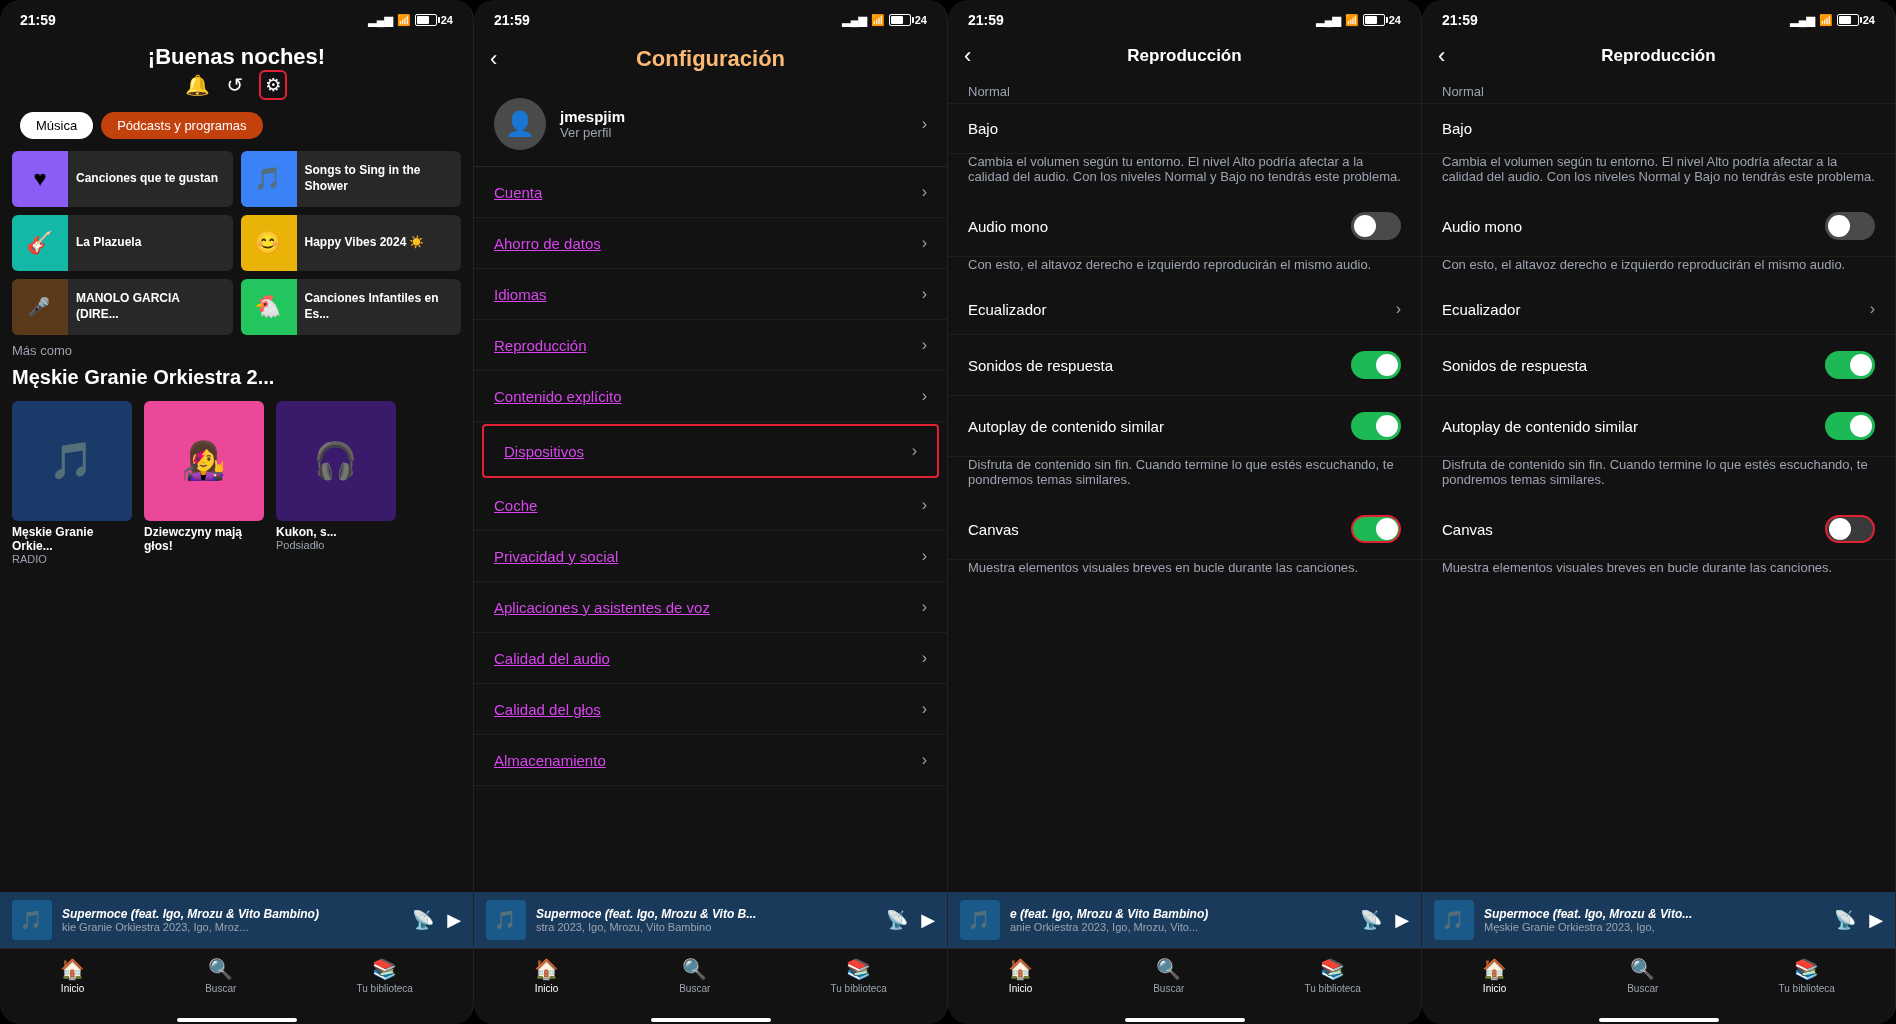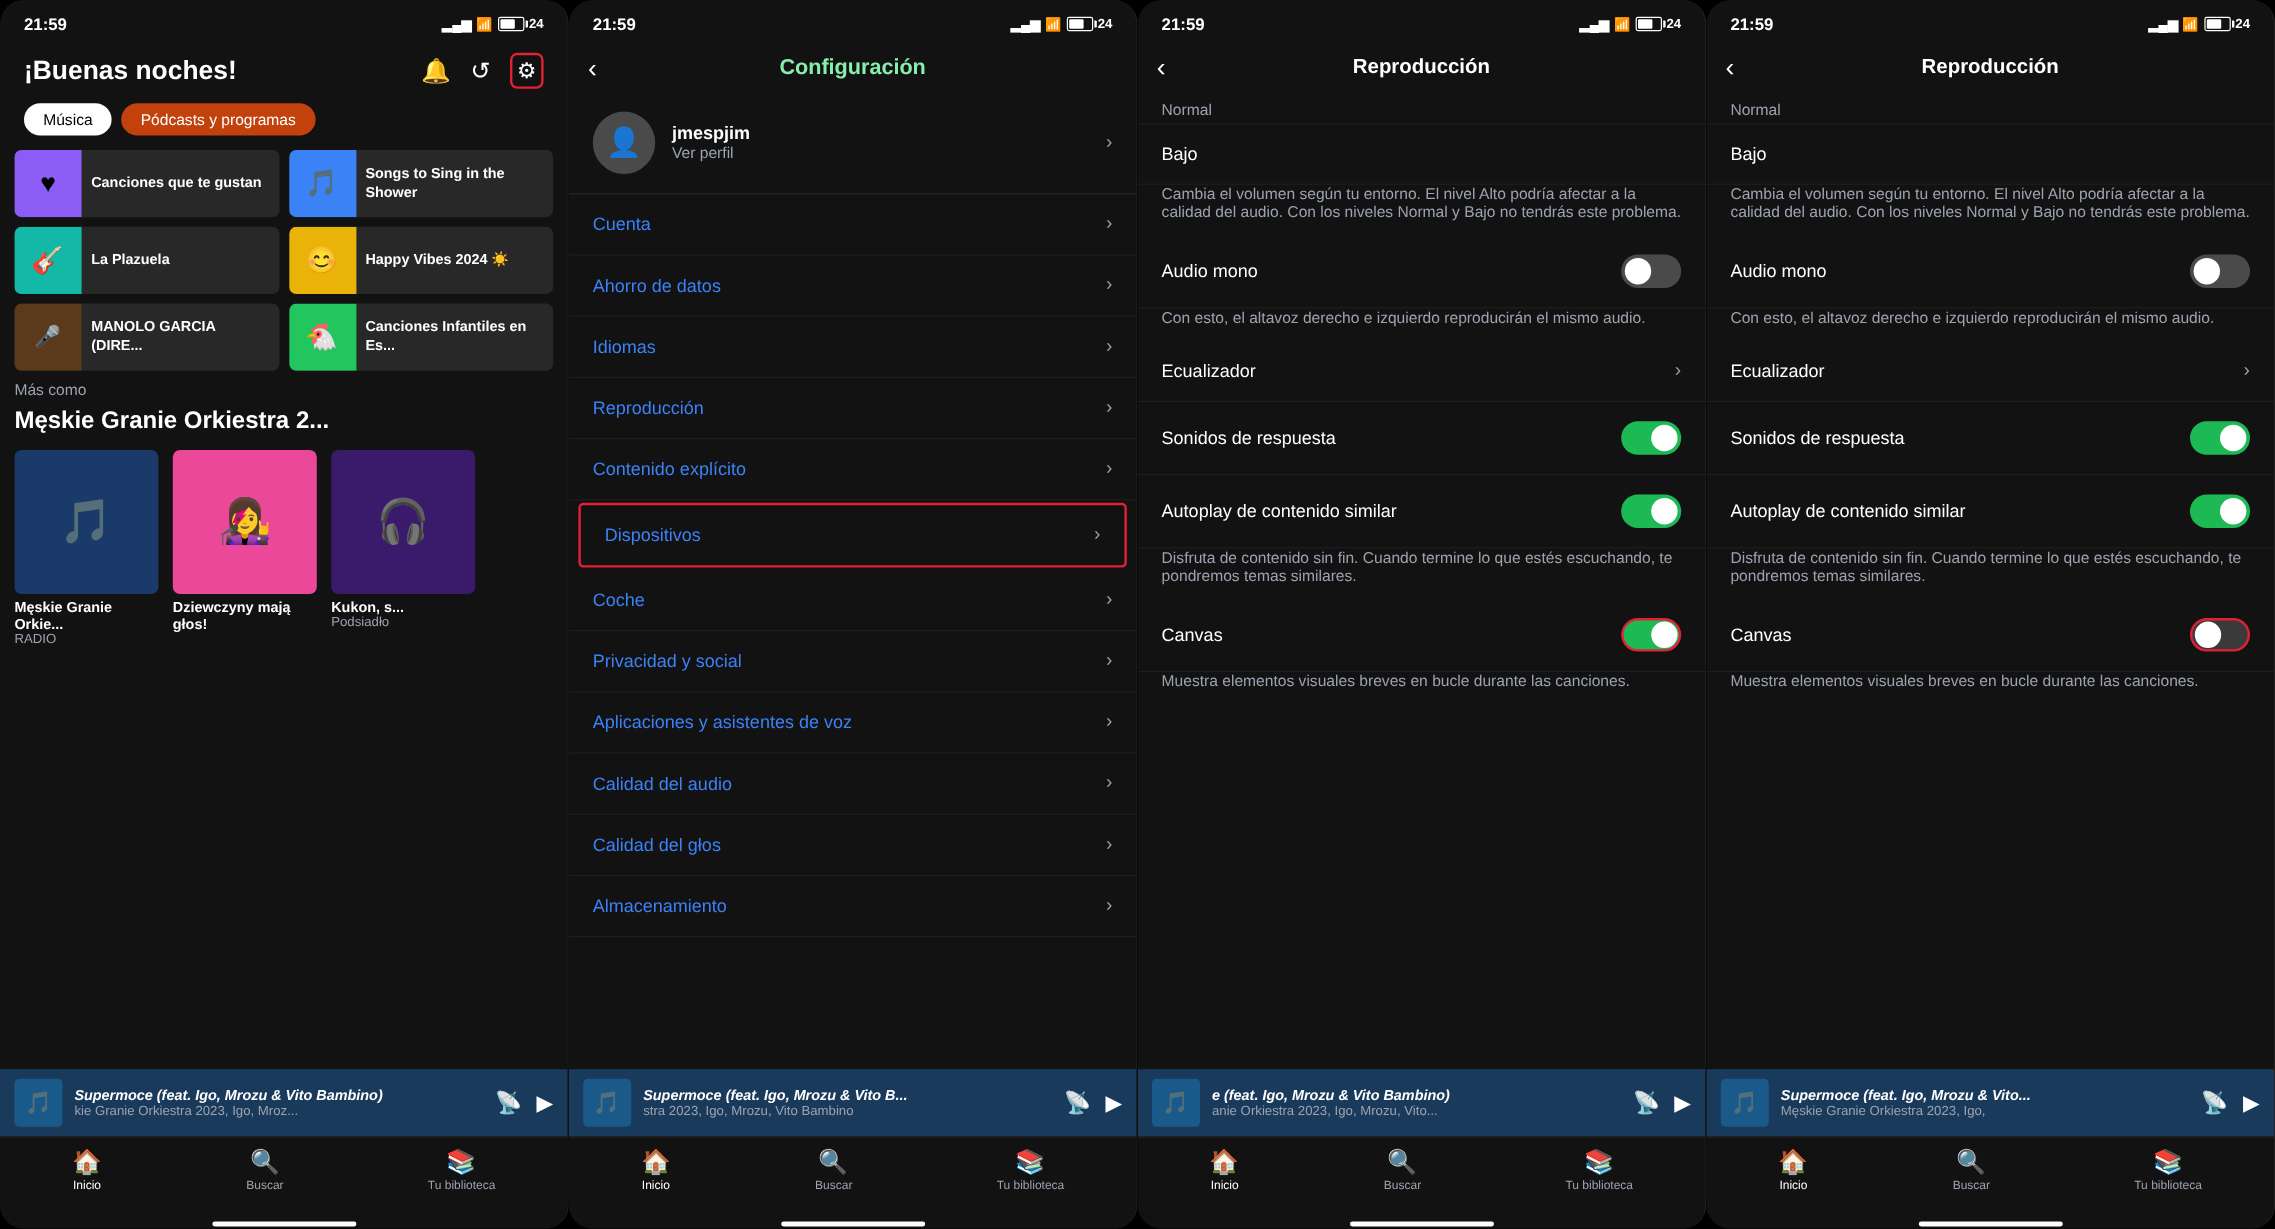--- a/index.html
+++ b/index.html
@@ -70,20 +70,21 @@
       border-radius: 1px;
     }
 
     
     .screen-header {
       display: flex;
       justify-content: space-between;
       align-items: center;
       padding: 8px 20px 12px;
       flex-shrink: 0;
+      flex-direction: column;
     }
     .screen-title {
       color: #fff;
       font-size: 22px;
       font-weight: 700;
     }
     .header-icons {
       display: flex;
       gap: 16px;
       align-items: center;
@@ -311,22 +312,22 @@
     .back-btn {
       position: absolute;
       left: 16px;
       color: #fff;
       font-size: 22px;
       cursor: pointer;
       background: none;
       border: none;
     }
     .config-title {
-      color: #86efac;
-      font-size: 18px;
+      color: #fdba74;
+      font-size: 22px;
       font-weight: 600;
     }
 
     .profile-section {
       display: flex;
       align-items: center;
       padding: 16px 20px;
       gap: 14px;
       border-bottom: 1px solid #282828;
     }
@@ -365,22 +366,23 @@
       padding: 16px 20px;
       border-bottom: 1px solid #1e1e1e;
       cursor: pointer;
     }
     .settings-item.highlighted {
       border: 2px solid #e22134;
       border-radius: 4px;
       margin: 0 4px;
     }
     .settings-item-label {
-      color: #3b82f6;
+      color: #d946ef;
       font-size: 15px;
+      text-decoration: underline;
     }
     .chevron-right {
       color: #9ca3af;
       font-size: 16px;
     }
 
     
     .repro-panel {
       background: #121212;
     }

